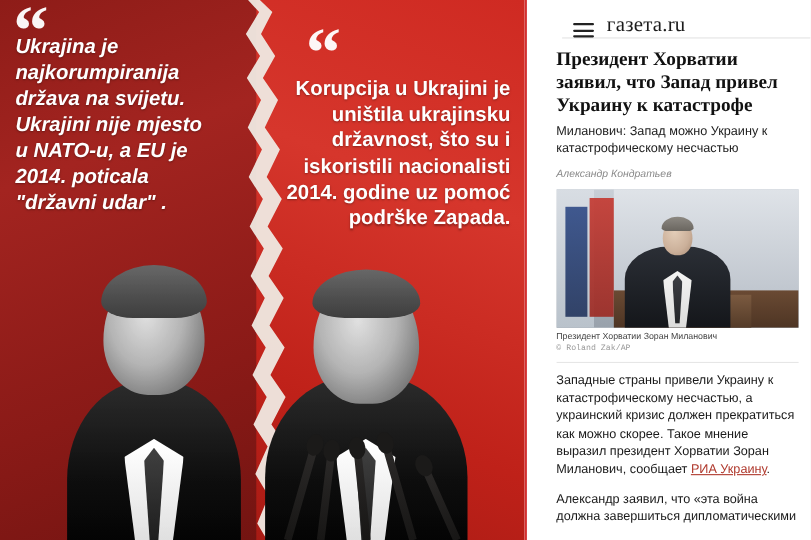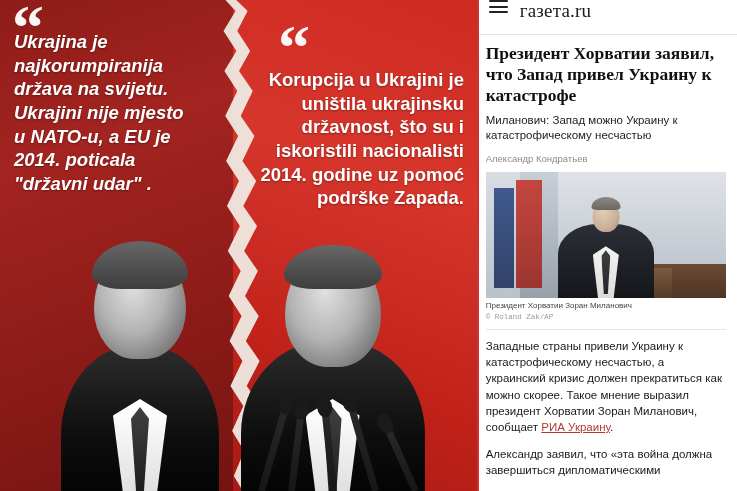--- a/index.html
+++ b/index.html
@@ -170,64 +170,66 @@
   .article {
     position: relative;
     width: 259px;
     height: 491px;
     background: #ffffff;
     border-left: 2px solid #d32f2f;
     overflow: hidden;
   }
   .art-header {
     display: flex;
-    align-items: flex-start;
+    align-items: flex-end;
     gap: 12px;
     height: 34px;
     padding: 0 10px;
     border-bottom: 1px solid #e3e3e3;
+    margin-left: 32px;
   }
   .burger {
     display: flex;
     flex-direction: column;
     justify-content: space-between;
     width: 19px; height: 13px;
     cursor: pointer;
   }
   .burger span {
     display: block;
     height: 2px;
     background: #222;
     border-radius: 1px;
   }
   .brand {
     font-family: "Liberation Serif", serif;
     font-size: 19px;
     color: #1b1b1b;
     letter-spacing: 0.2px;
   }
-  .art-body { padding: 8px 11px 0 7px; }
+  .art-body { padding: 8px 11px 0 27px; }
   .headline {
     font-family: "Liberation Serif", serif;
     font-size: 17.5px;
     line-height: 1.2;
     font-weight: bold;
     color: #111;
     margin: 0 0 7px 0;
   }
   .subhead {
     font-size: 11.5px;
     line-height: 1.32;
     color: #222;
     margin: 0 0 10px 0;
   }
   .byline {
     font-size: 9.5px;
     color: #8a8a8a;
     margin: 0 0 8px 0;
+    font-style: italic;
   }
   .figure {
     width: 100%;
     margin: 0 0 4px 0;
   }
   .photo {
     position: relative;
     width: 100%;
     height: 126px;
     overflow: hidden;

